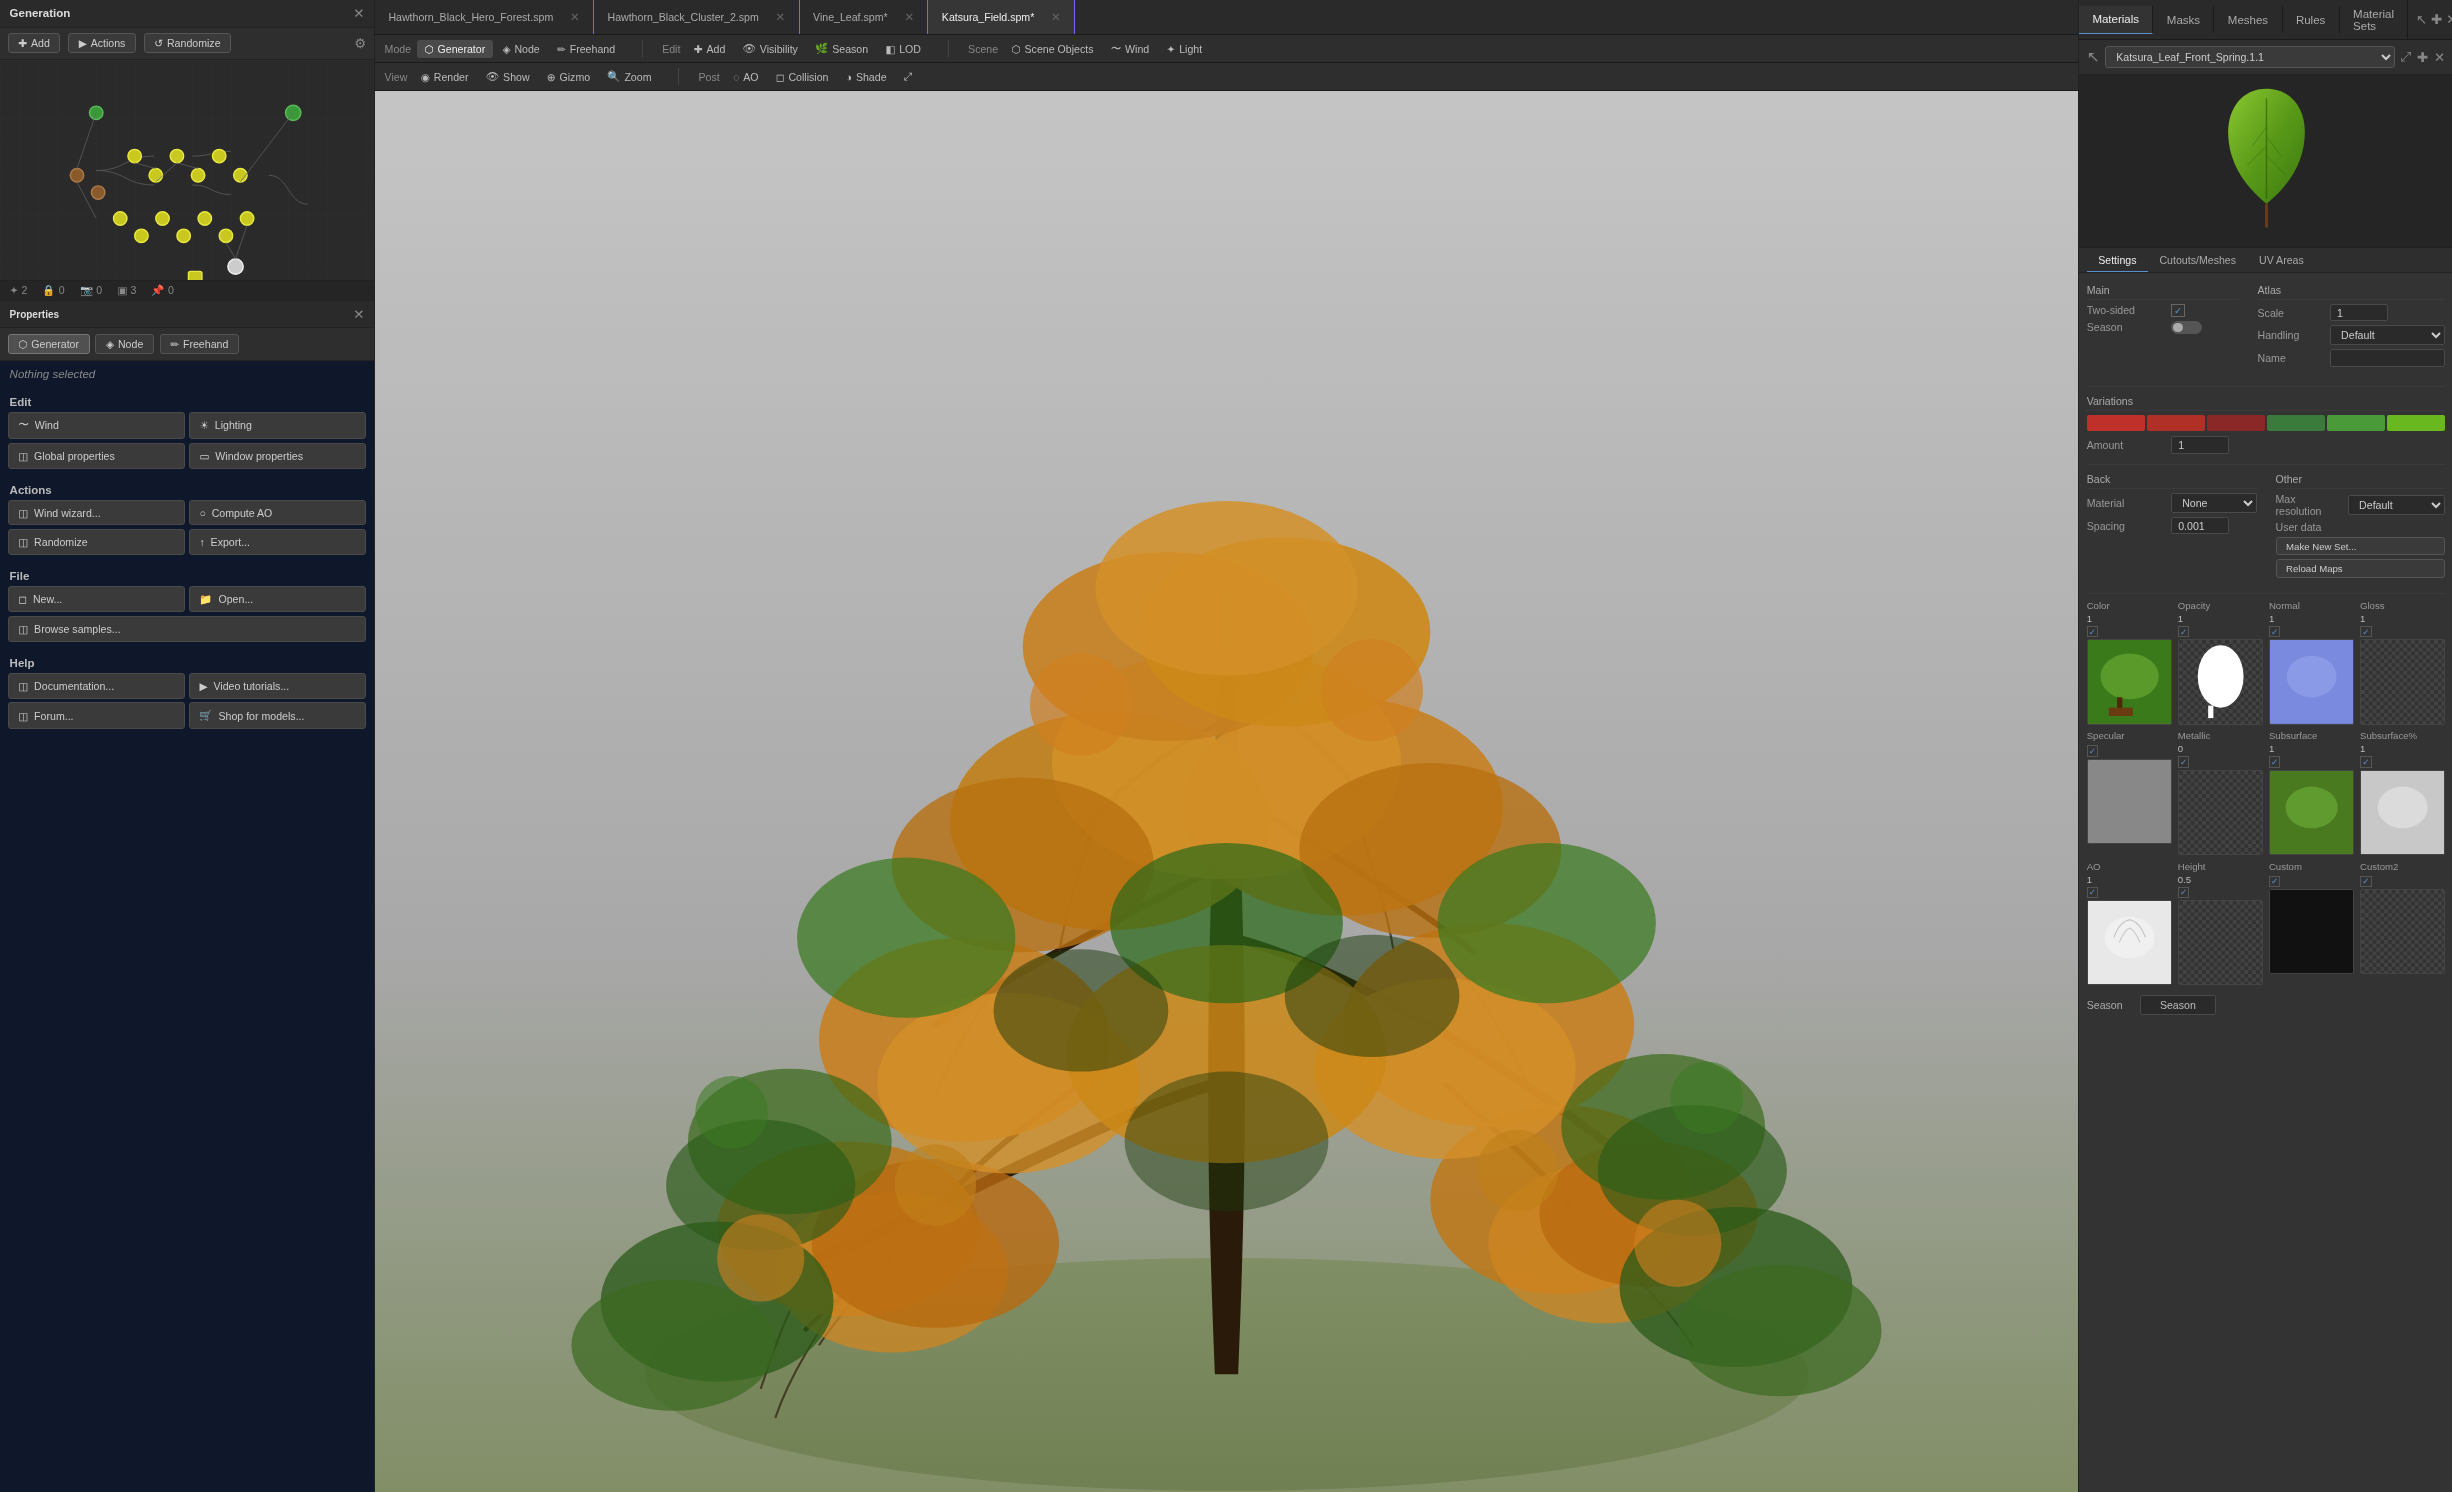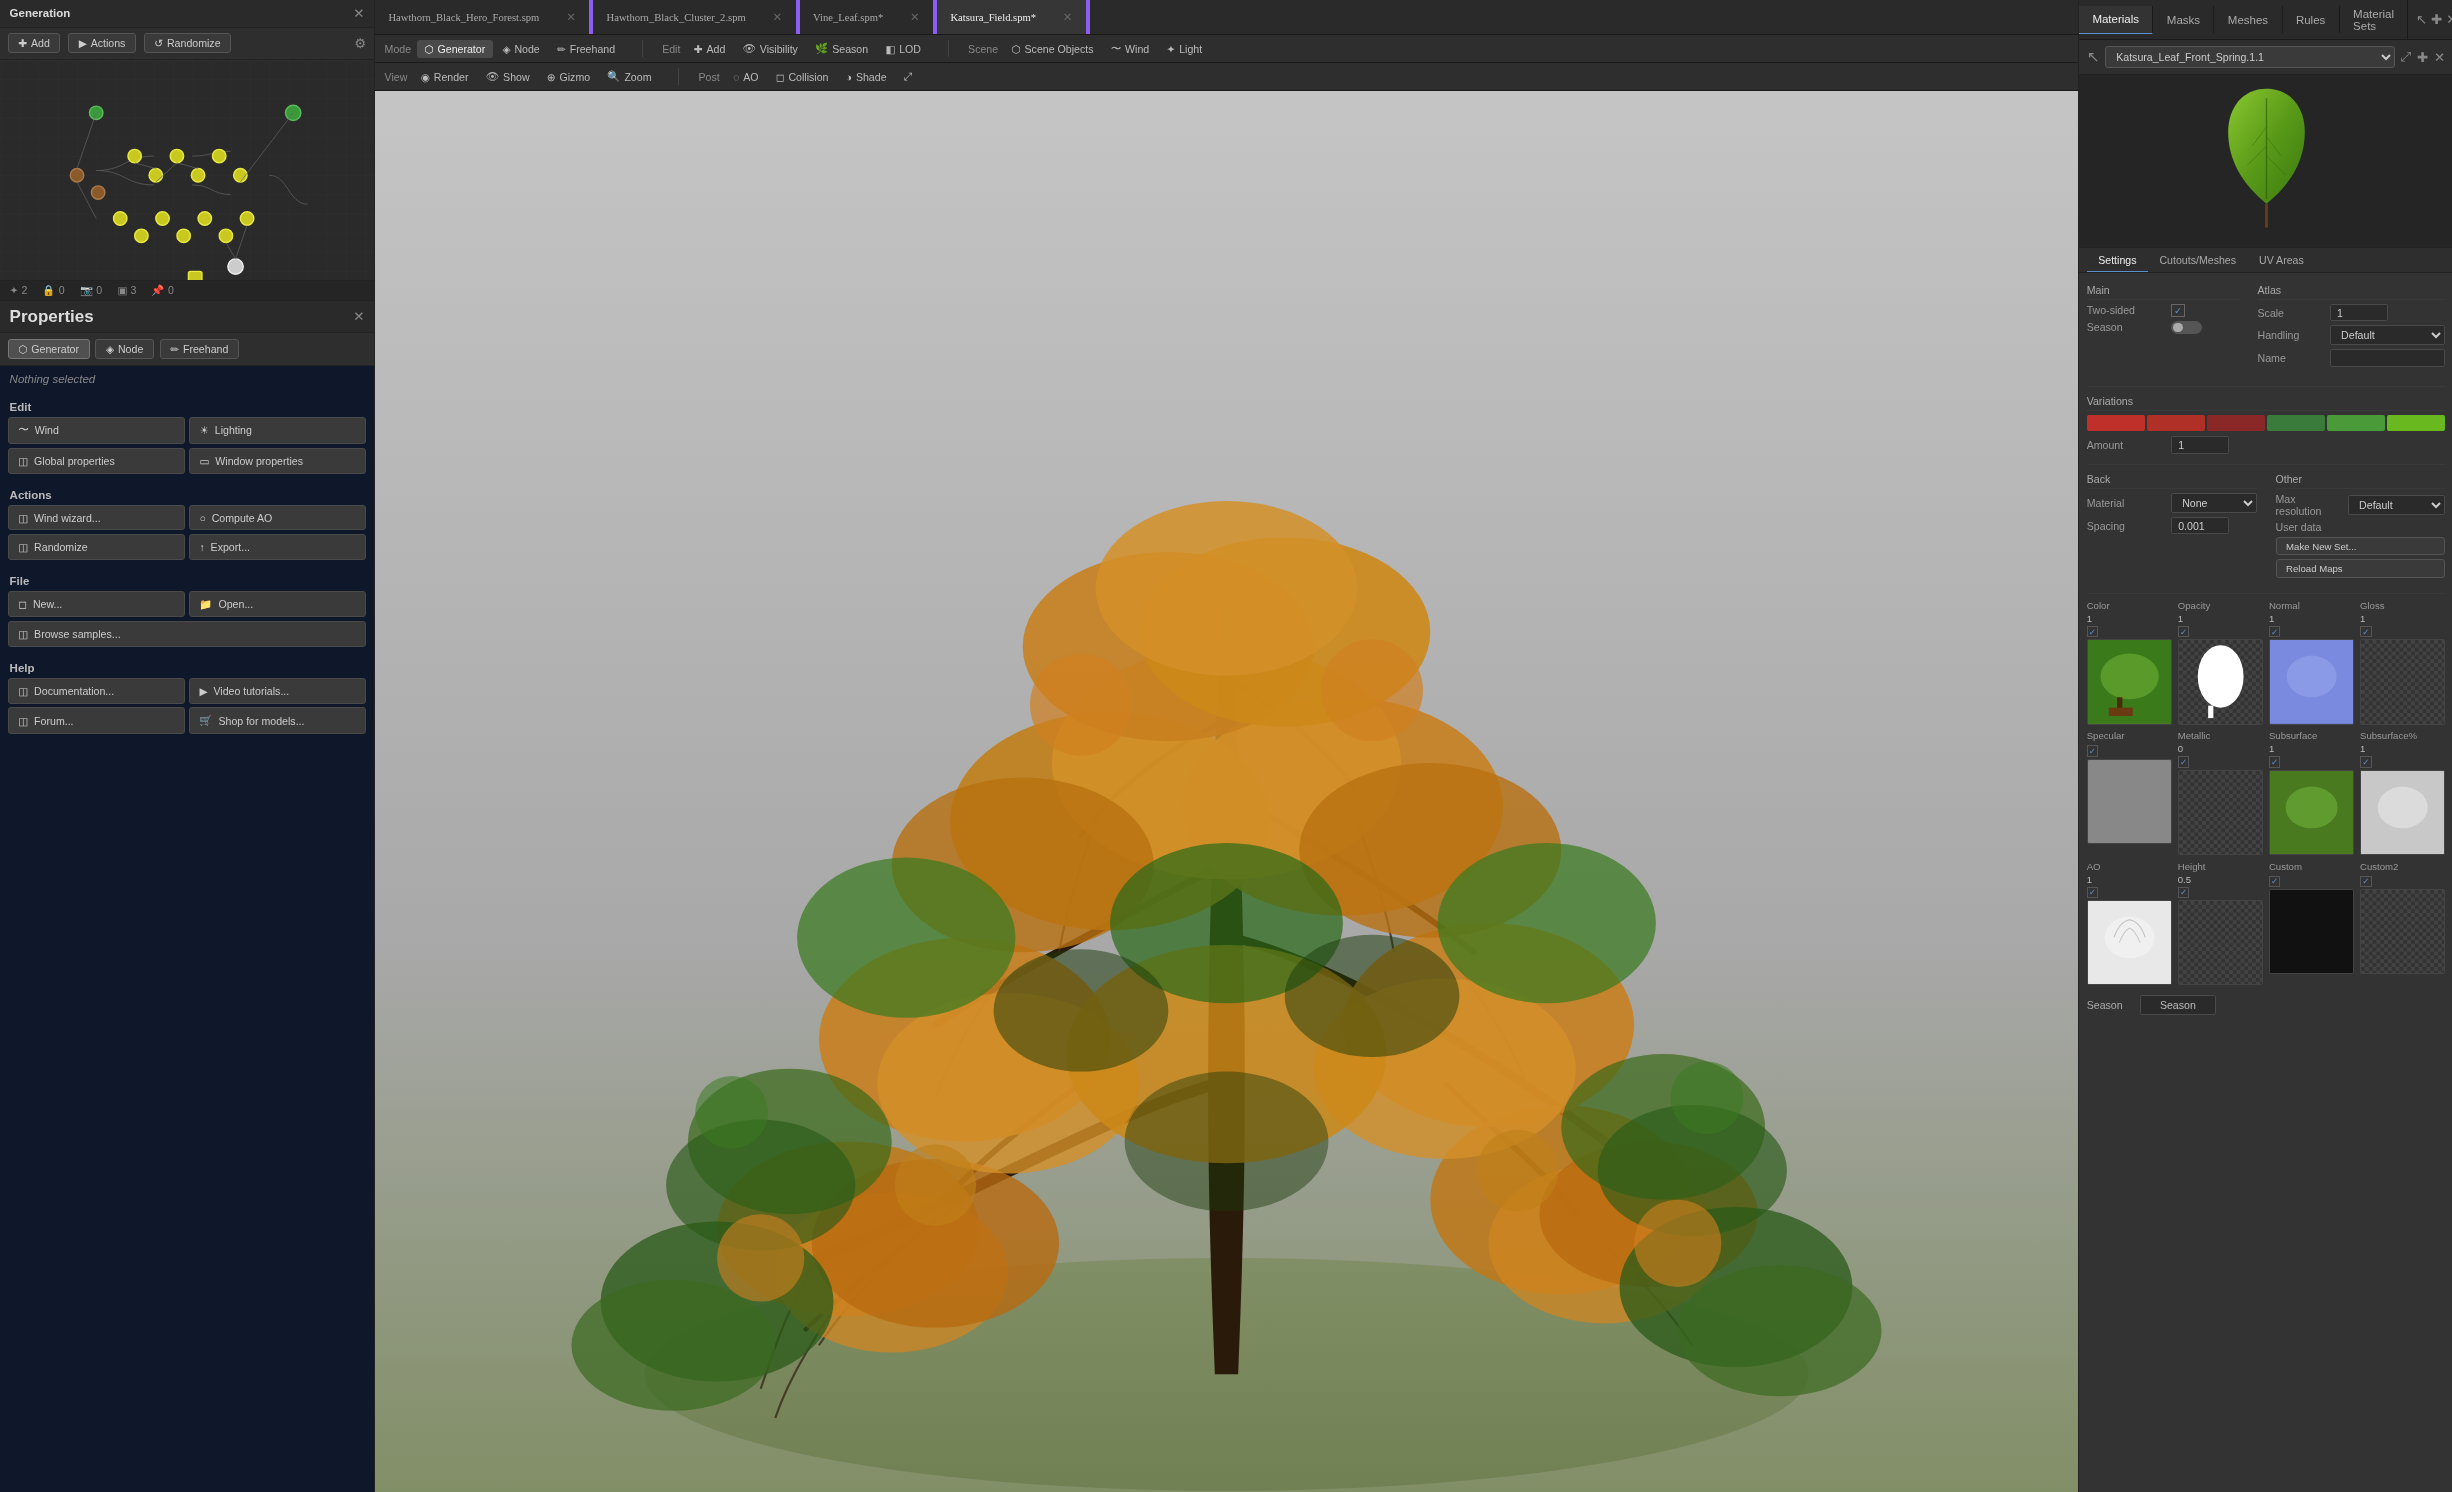--- a/index.html
+++ b/index.html
@@ -26,38 +26,38 @@
     .generation-toolbar { display: flex; align-items: center; padding: 5.8px 7.7px; gap: 7.7px; background: #2e2e2e; border-bottom: 1px solid #222; }
     .gen-btn { background: #3a3a3a; border: 1px solid #555; color: #ccc; padding: 2.9px 9.6px; border-radius: 2.9px; cursor: pointer; font-size: 10.6px; display: flex; align-items: center; gap: 3.8px; }
     .gear-btn { background: none; border: none; color: #888; cursor: pointer; margin-left: auto; font-size: 13.4px; }
 
     .graph-area { height: 221px; background: #2a2a2a; position: relative; border-bottom: 1px solid #222; overflow: hidden; }
 
     .graph-statusbar { background: #252525; padding: 2.9px 9.6px; display: flex; gap: 15.4px; font-size: 10.6px; color: #888; border-bottom: 1px solid #222; }
 
     .properties-panel { flex: 1; overflow-y: auto; }
     .props-header { background: #2a2a2a; padding: 5.8px 9.6px; display: flex; align-items: center; justify-content: space-between; border-bottom: 1px solid #222; }
-    .props-title { font-size: 17px; color: #ddd; font-weight: bold; }
+    .props-title { font-size: 10px; color: #ddd; font-weight: bold; }
 
     .props-mode-btns { display: flex; padding: 5.8px 7.7px; gap: 5.8px; background: #2e2e2e; border-bottom: 1px solid #222; }
     .mode-btn { background: #3a3a3a; border: 1px solid #555; color: #ccc; padding: 2.9px 9.6px; border-radius: 2.9px; cursor: pointer; font-size: 10.6px; display: flex; align-items: center; gap: 3.8px; }
     .mode-btn.active { background: #505050; border-color: #777; }
 
     .nothing-selected { padding: 7.7px 9.6px; color: #888; font-style: italic; font-size: 11.5px; }
 
     .section-title { padding: 7.7px 9.6px 3.8px; font-size: 11.5px; color: #bbb; font-weight: bold; }
     .section-grid { display: grid; grid-template-columns: 1fr 1fr; gap: 3.8px; padding: 0 7.7px 7.7px; }
     .section-item { background: #3a3a3a; border: 1px solid #4a4a4a; border-radius: 2.9px; padding: 5.8px 9.6px; cursor: pointer; display: flex; align-items: center; gap: 5.8px; font-size: 10.6px; color: #ccc; }
 
     
     .center-area { flex: 1; display: flex; flex-direction: column; overflow: hidden; }
 
     
     .tabs-bar { background: #2a2a2a; display: flex; align-items: stretch; border-bottom: 1px solid #1a1a1a; height: 35px; }
-    .tab { display: flex; align-items: center; padding: 0 13.4px; gap: 23px; cursor: pointer; font-size: 10.6px; color: #aaa; border-right: 4px solid #8b5cf6; white-space: nowrap; position: relative; font-family: Liberation Serif, serif; }
+    .tab { display: flex; align-items: center; padding: 0 13.4px; gap: 13px; cursor: pointer; font-size: 10.6px; color: #aaa; border-right: 1px solid #8b5cf6; white-space: nowrap; position: relative; }
     .tab.active { background: #363636; color: #eee; }
     .tab .tab-close { color: #666; font-size: 11.5px; margin-left: 3.8px; cursor: pointer; }
 
     
     .toolbar-row { background: #2e2e2e; display: flex; align-items: center; padding: 3.8px 9.6px; gap: 15.4px; border-bottom: 1px solid #1a1a1a; flex-wrap: wrap; }
     .toolbar-group { display: flex; align-items: center; gap: 1.9px; }
     .toolbar-group-label { font-size: 10.6px; color: #888; margin-right: 3.8px; }
     .tool-btn { background: none; border: none; color: #bbb; padding: 2.9px 7.7px; border-radius: 2.9px; cursor: pointer; font-size: 10.6px; display: flex; align-items: center; gap: 3.8px; }
     .tool-btn.active { background: #4a4a4a; color: #eee; }
     .toolbar-sep { width: 1px; height: 17.3px; background: #444; margin: 0 3.8px; }

